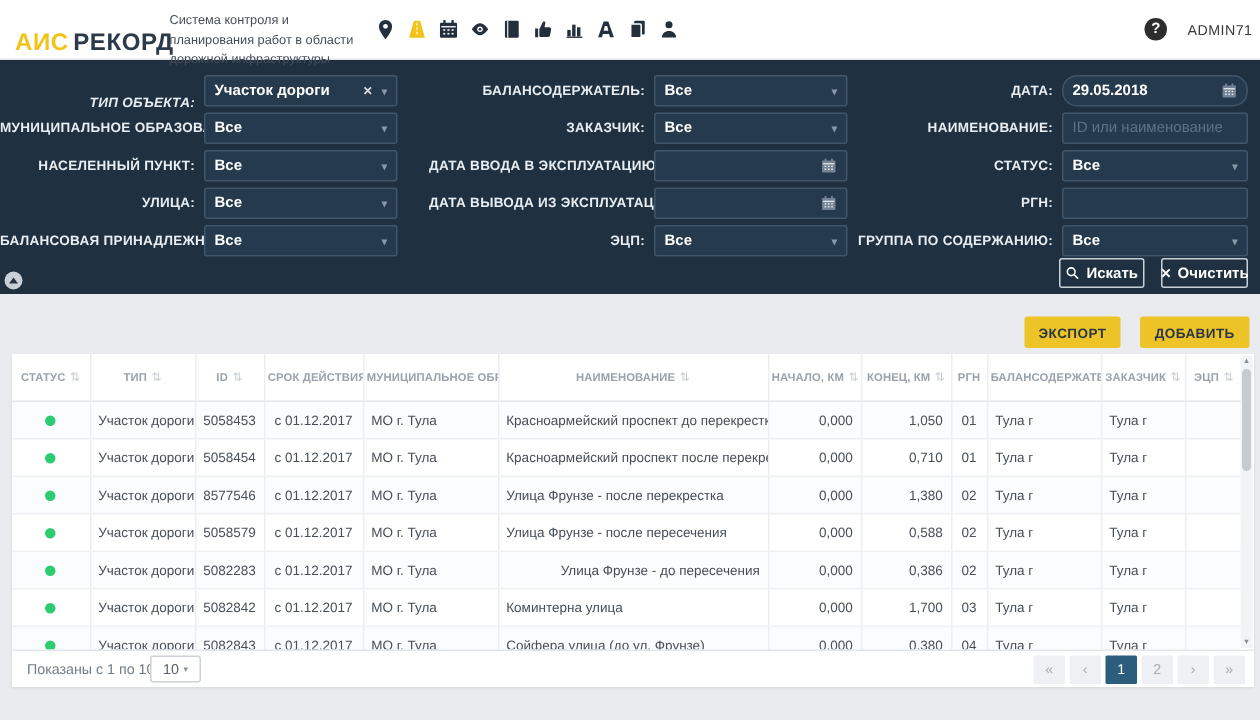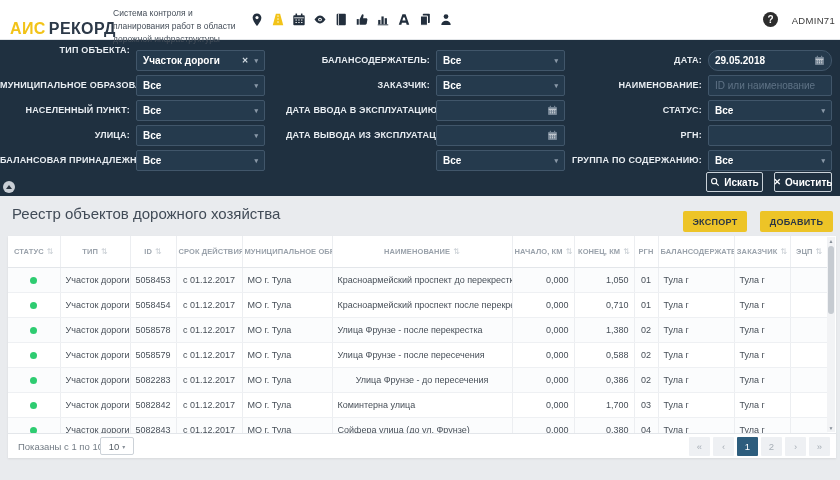--- a/index.html
+++ b/index.html
@@ -171,21 +171,21 @@
         </svg>
       <span>Искать</span>
     </button>
     <button class="btn-outline btn-clear">
       <span class="xg">✕</span>
       <span>Очистить</span>
     </button>
     <div class="collapse">
       <span class="tri"></span>
     </div>
-  <div class="flabel" style="left: 0px; width: 130px; top: 0;">ТИП ОБЪЕКТА:</div>
+  <div class="flabel" style="left: 0px; width: 130px; top: 18px; font-style: italic;">ТИП ОБЪЕКТА:</div>
       <div class="fctrl" style="left: 136px; width: 129px; top: 10px;">
         <span class="val">Участок дороги</span>
         <span class="clear">✕</span>
         <span class="caret">▾</span>
       </div>
       <div class="flabel" style="left: 0px; width: 130px; top: 35px;">МУНИЦИПАЛЬНОЕ ОБРАЗОВАНИЕ:</div>
       <div class="fctrl" style="left: 136px; width: 129px; top: 35px;">
         <span class="val">Все</span>
         <span class="caret">▾</span>
       </div>
@@ -247,20 +247,21 @@
               <rect x="4" y="8" width="1.5" height="1.2"></rect>
               <rect x="7.2" y="8" width="1.5" height="1.2"></rect>
               <rect x="10.4" y="8" width="1.5" height="1.2"></rect>
               <rect x="4" y="10.8" width="1.5" height="1.2"></rect>
               <rect x="7.2" y="10.8" width="1.5" height="1.2"></rect>
               <rect x="10.4" y="10.8" width="1.5" height="1.2"></rect>
             </g>
           </svg>
         </span>
       </div>
+      <div class="flabel" style="left: 286px; width: 144px; top: 110px;">ЭЦП:</div>
       <div class="fctrl" style="left: 436px; width: 129px; top: 110px;">
         <span class="val">Все</span>
         <span class="caret">▾</span>
       </div>
       <div class="flabel" style="left: 556px; width: 146px; top: 10px;">ДАТА:</div>
       <div class="fctrl" style="left: 708px; width: 124px; top: 10px; border-radius: 10px;">
         <span class="val">29.05.2018</span>
         <span class="cal">
           <svg width="11" height="11" viewBox="0 0 16 16">
             <rect x="1.5" y="3" width="13" height="11.5" rx="1" fill="#748494"></rect>
@@ -292,21 +293,20 @@
         <span class="val ph"></span>
       </div>
       <div class="flabel" style="left: 556px; width: 146px; top: 110px;">ГРУППА ПО СОДЕРЖАНИЮ:</div>
       <div class="fctrl" style="left: 708px; width: 124px; top: 110px;">
         <span class="val">Все</span>
         <span class="caret">▾</span>
       </div>
     </section>
 
   <main class="content">
-    <h1 class="rtitle">Реестр объектов дорожного хозяйства</h1>
     <button class="btn-yellow btn-export">ЭКСПОРТ</button>
     <button class="btn-yellow btn-add">ДОБАВИТЬ</button>
 
     <div class="tablewrap">
       <table>
         <thead>
             <tr>
               <th style="width: 52px;"><span>СТАТУС</span><span class="sort">⇅</span></th>
               <th style="width: 70px;"><span>ТИП</span><span class="sort">⇅</span></th>
               <th style="width: 46px;"><span>ID</span><span class="sort">⇅</span></th>
@@ -346,21 +346,21 @@
               <td style="text-align: right;">0,000</td>
               <td style="text-align: right;">0,710</td>
               <td style="text-align: center;">01</td>
               <td style="text-align: left;">Тула г</td>
               <td style="text-align: left;">Тула г</td>
               <td style="text-align: center;"></td>
             </tr>
             <tr>
               <td style="text-align: center;"><span class="dot" style="background:#2ecc71"></span></td>
               <td style="text-align: left;">Участок дороги</td>
-              <td style="text-align: center;">5058578</td>
+              <td style="text-align: center;">8577546</td>
               <td style="text-align: center;">с 01.12.2017</td>
               <td style="text-align: left;">МО г. Тула</td>
               <td style="text-align: left;">Улица Фрунзе - после перекрестка</td>
               <td style="text-align: right;">0,000</td>
               <td style="text-align: right;">1,380</td>
               <td style="text-align: center;">02</td>
               <td style="text-align: left;">Тула г</td>
               <td style="text-align: left;">Тула г</td>
               <td style="text-align: center;"></td>
             </tr>
@@ -377,21 +377,21 @@
               <td style="text-align: left;">Тула г</td>
               <td style="text-align: left;">Тула г</td>
               <td style="text-align: center;"></td>
             </tr>
             <tr>
               <td style="text-align: center;"><span class="dot" style="background:#2ecc71"></span></td>
               <td style="text-align: left;">Участок дороги</td>
               <td style="text-align: center;">5082283</td>
               <td style="text-align: center;">с 01.12.2017</td>
               <td style="text-align: left;">МО г. Тула</td>
-              <td style="text-align: center; margin-left: 45px;">Улица Фрунзе - до пересечения</td>
+              <td style="text-align: right; margin-left: 45px;">Улица Фрунзе - до пересечения</td>
               <td style="text-align: right;">0,000</td>
               <td style="text-align: right;">0,386</td>
               <td style="text-align: center;">02</td>
               <td style="text-align: left;">Тула г</td>
               <td style="text-align: left;">Тула г</td>
               <td style="text-align: center;"></td>
             </tr>
             <tr>
               <td style="text-align: center;"><span class="dot" style="background:#2ecc71"></span></td>
               <td style="text-align: left;">Участок дороги</td>

